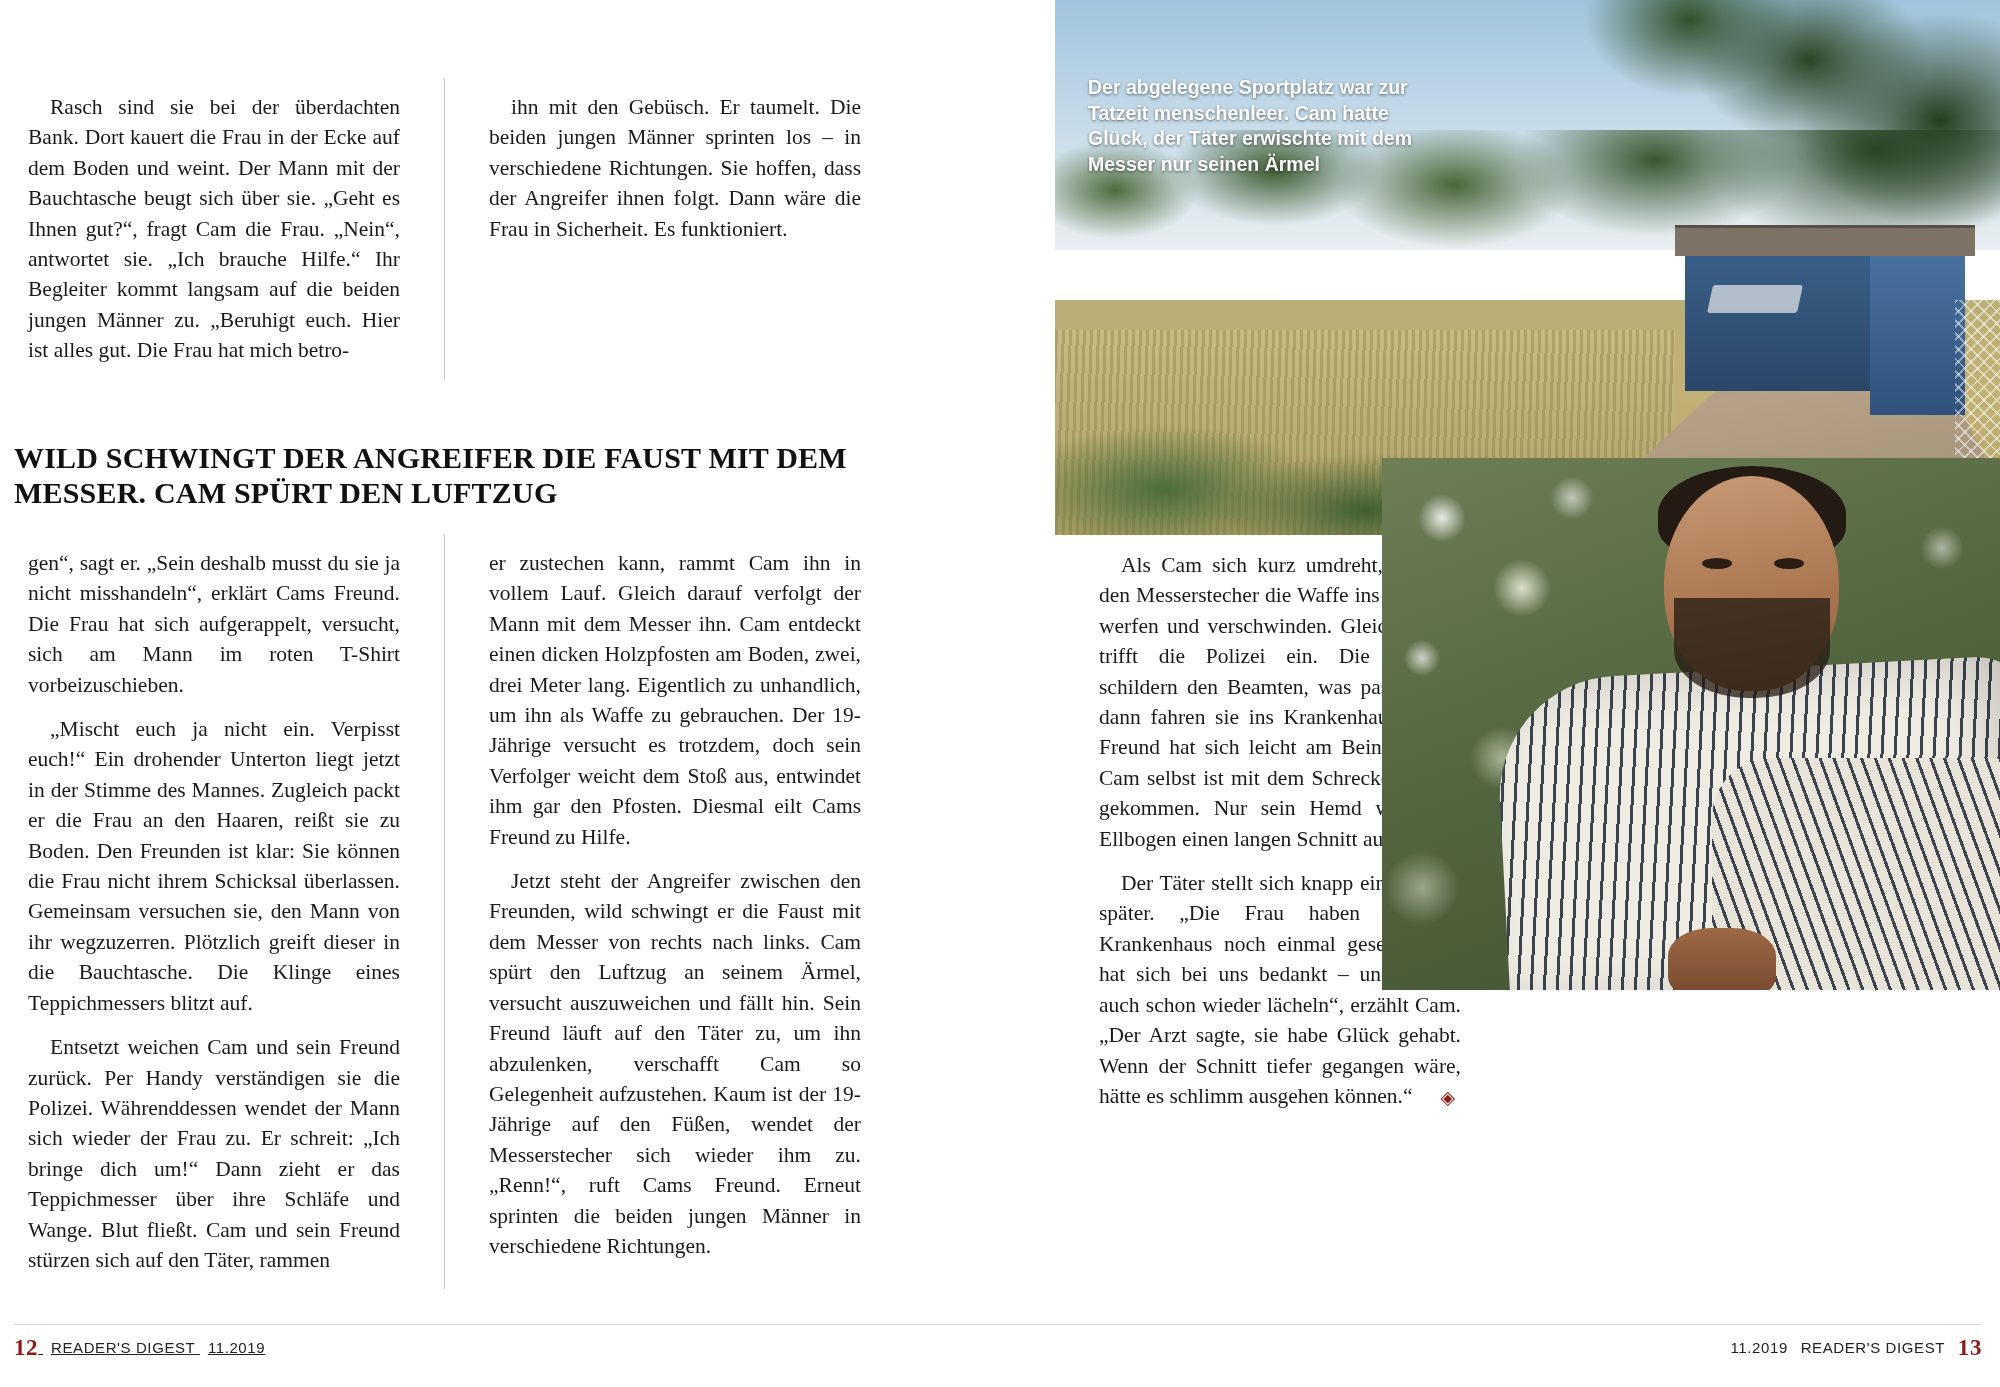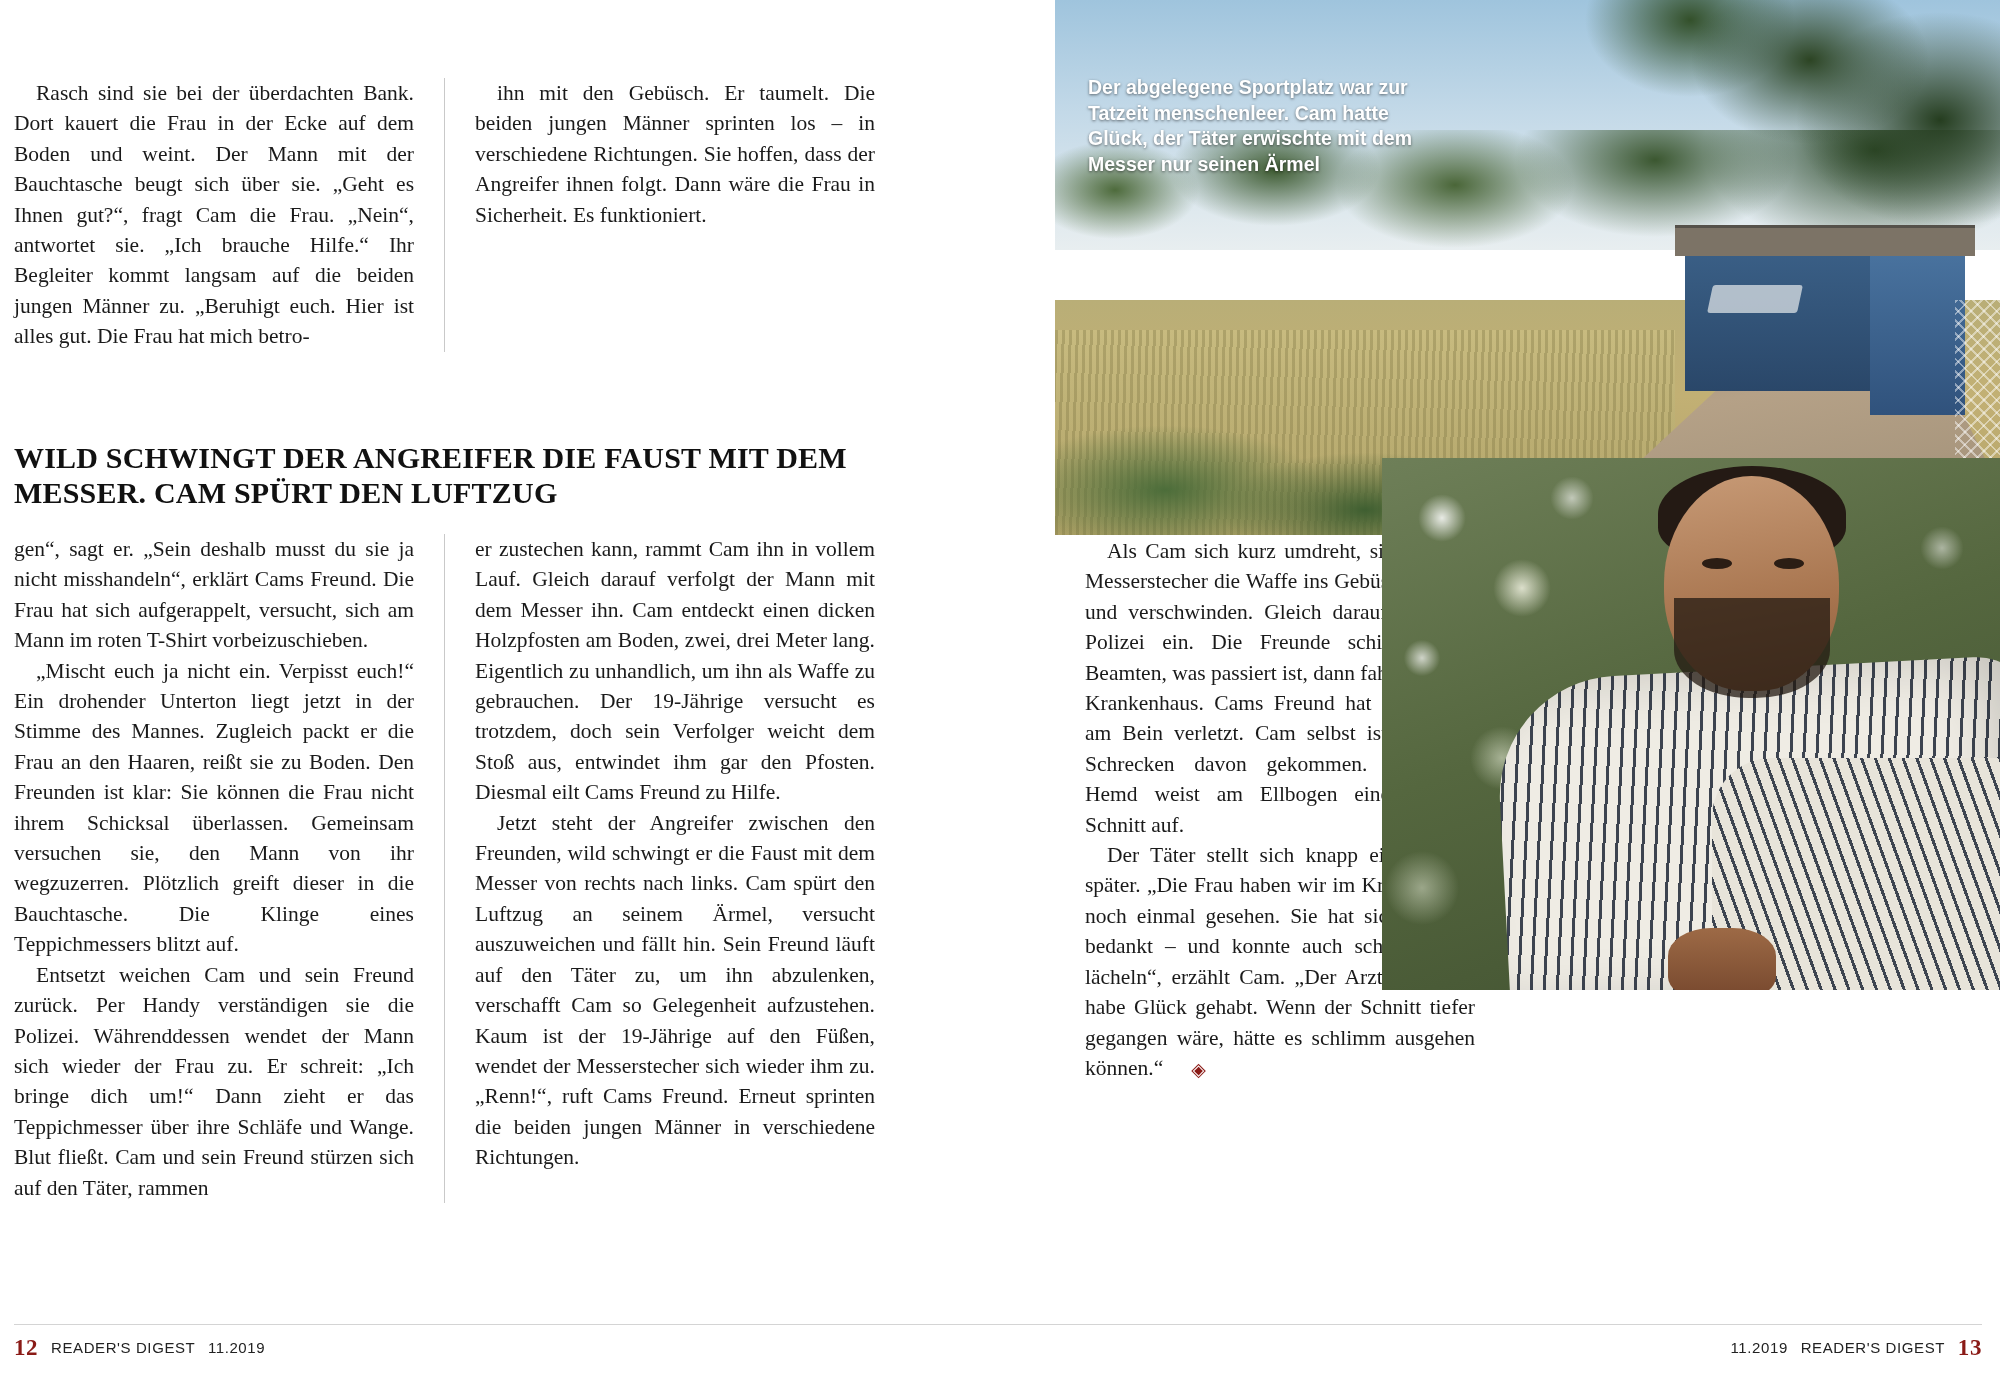--- a/index.html
+++ b/index.html
@@ -25,21 +25,21 @@
   .cols{
     display:flex;
     gap:0px;
   }
   .col{
     width:400px;
     padding-right:30px;
   }
   .col.second{padding-left:30px;padding-right:0;border-left:1px solid #c9c9c9;}
   p{
-    margin:0;
+    margin:14px;
     font-size:21.5px;
     line-height:30.4px;
     text-align:justify;
     text-indent:22px;
     hyphens:auto;
     -webkit-hyphens:auto;
   }
   p.noindent{text-indent:0;}
 
   .headline{
@@ -72,21 +72,21 @@
     letter-spacing:0.6px;
     color:#222;
   }
   .folio .num{
     font-family:"Liberation Serif", serif;
     font-weight:bold;
     font-size:23px;
     vertical-align:-2px;
     color:#8a1a16;
   }
-  .folio-left{left:14px;}
+  .folio-left{left:14px;text-decoration:underline;}
   .folio-right{right:18px;}
   .folio .meta{margin-left:8px;}
   .folio-right .meta{margin-right:8px;margin-left:0;}
 
   .rule-left{
     position:absolute;
     left:14px;right:0;bottom:62px;
     height:1px;background:#d4d4d4;
   }
 

